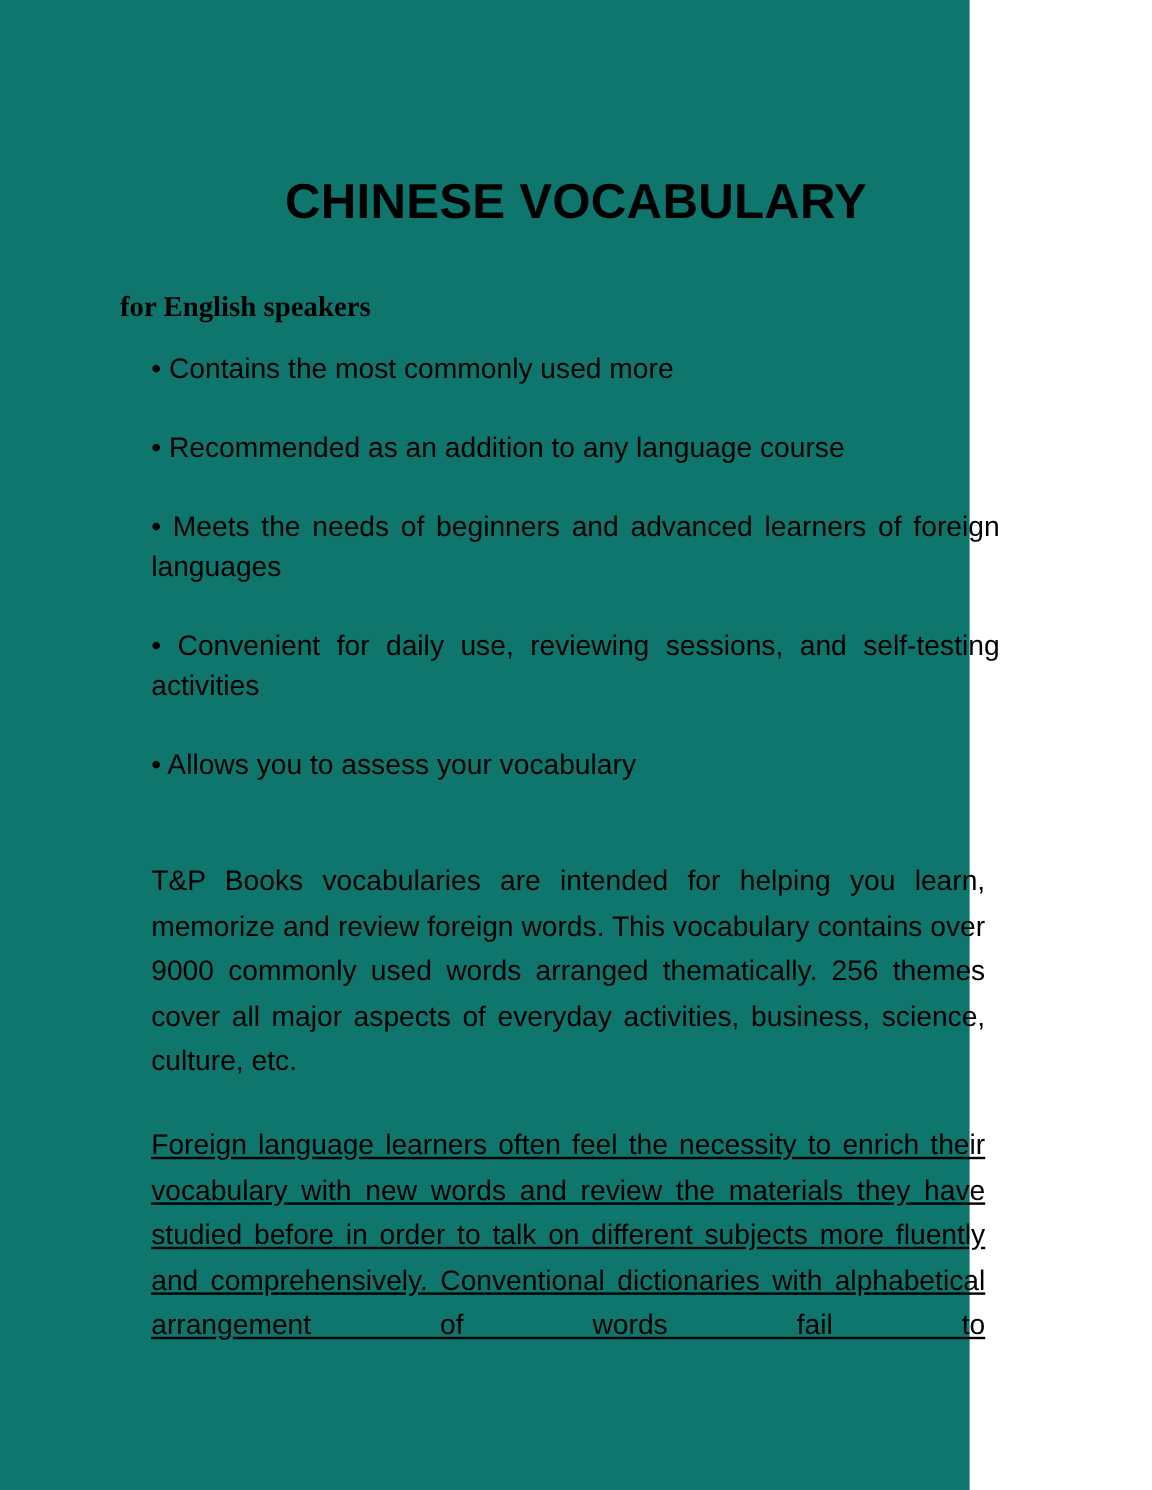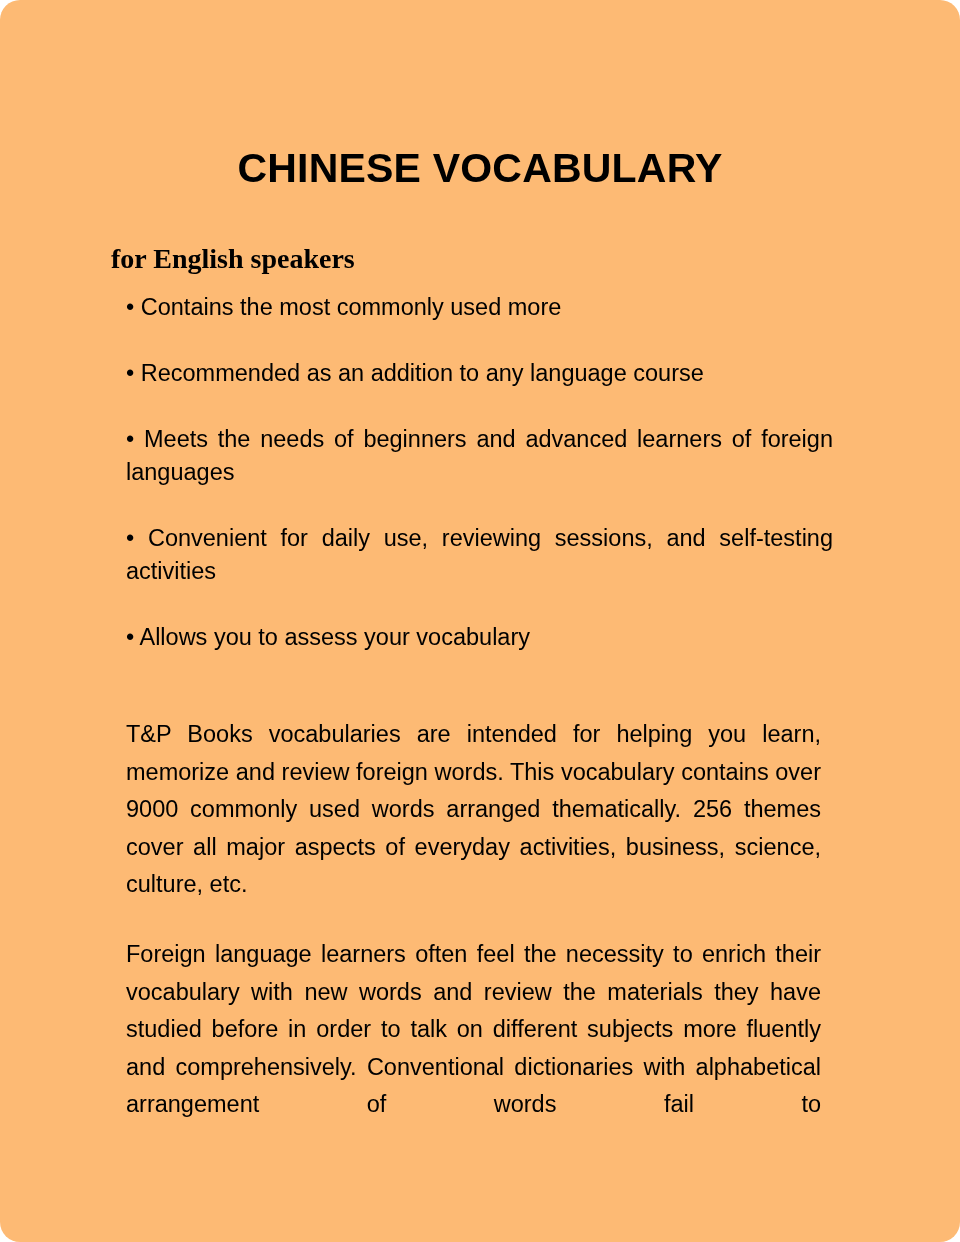--- a/index.html
+++ b/index.html
@@ -11,25 +11,24 @@
     width: 960px;
     height: 1242px;
     overflow: hidden;
     font-family: "Liberation Sans", sans-serif;
     color: #000000;
     -webkit-font-smoothing: antialiased;
   }
 
   .page {
     position: relative;
-    width: 960px;
+    width: 808px;
     height: 1242px;
-    background: #fdba74;
+    background: #0f766e;
     box-sizing: border-box;
-    border-radius: 20px;
   }
 
   
   .doc-title {
     position: absolute;
     left: 0;
     top: 116px;
     width: 960px;
     text-align: center;
     font-family: "Liberation Sans", sans-serif;
@@ -37,25 +36,25 @@
     font-size: 41px;
     line-height: 50px;
     letter-spacing: 0.2px;
     color: #000000;
     white-space: nowrap;
   }
 
   
   .doc-subtitle {
     position: absolute;
-    left: 111px;
+    left: 100px;
     top: 218px;
     font-family: "Liberation Serif", serif;
     font-weight: bold;
-    font-size: 28px;
+    font-size: 24px;
     line-height: 36px;
     color: #000000;
   }
 
   
   .features {
     position: absolute;
     left: 126px;
     top: 291px;
     width: 707px;
@@ -87,20 +86,21 @@
     line-height: 37.6px;
     color: #000000;
     text-align: justify;
     text-justify: inter-word;
     margin: 0 12px 32px 0;
     padding: 0;
     hyphens: none;
   }
   .body-paragraph:last-child {
     margin-bottom: 0;
+    text-decoration: underline;
   }
   
   .body-paragraph.is-truncated {
     text-align-last: justify;
   }
 </style>
 </head>
 <body>
 
 <div class="page">

